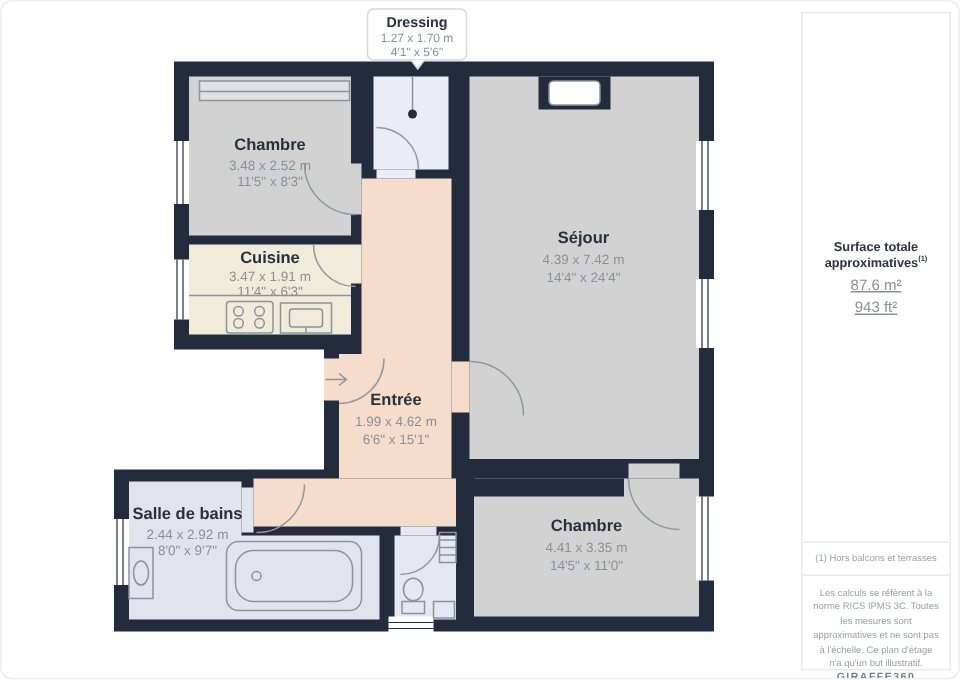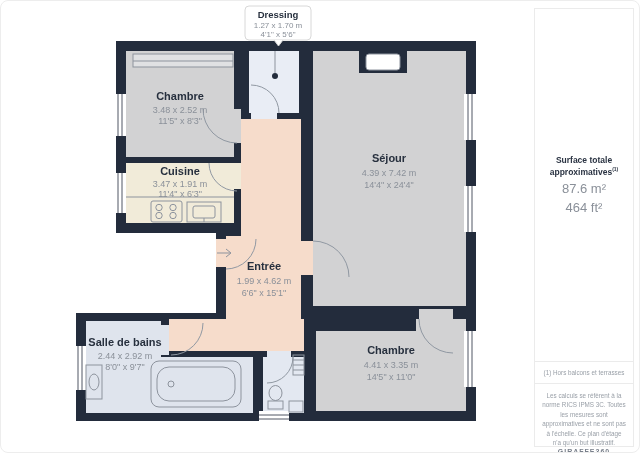--- a/index.html
+++ b/index.html
@@ -20,21 +20,21 @@
   .win-line{stroke:#232c3c;stroke-width:0.8;}
   .callout-box{fill:#ffffff;stroke:#d8d8d8;stroke-width:1;}
   
   .panel{
     position:absolute;left:533px;top:7px;width:100px;height:439px;
     border:1px solid #ebebeb;display:flex;flex-direction:column;background:#fff;box-sizing:border-box;
   }
   .surface{flex:1;display:flex;flex-direction:column;justify-content:center;align-items:center;text-align:center;gap:4px;padding:0 5px;}
   .s-title{font-size:8.5px;font-weight:bold;color:#2a3342;line-height:1.3;}
   .s-title sup{font-size:5px;}
-  .s-val{font-size:13px;color:#8a9099;}
+  .s-val{font-size:10px;color:#8a9099;text-decoration:underline;}
   .footnote{border-top:1px solid #ebebeb;border-bottom:1px solid #ebebeb;padding:7px 4px;font-size:6.3px;color:#9aa0a8;text-align:center;}
   .disclaimer-wrap{height:62px;display:flex;flex-direction:column;padding:7px 7px 6px;box-sizing:border-box;}
   .disclaimer{font-size:6.3px;line-height:1.5;color:#9aa0a8;text-align:center;}
   .logo{margin-top:auto;text-align:center;font-size:7px;font-weight:bold;letter-spacing:1px;color:#787f8a;}
 </style>
 </head>
 <body>
 
 <div class="page">
 
@@ -190,21 +190,21 @@
       <text x="277" y="17" text-anchor="middle" class="callout-title">Dressing</text>
       <text x="277" y="27" text-anchor="middle" class="callout-dim">1.27 x 1.70 m</text>
       <text x="277" y="36" text-anchor="middle" class="callout-dim">4'1" x 5'6"</text>
     </g>
   </svg>
 
   <div class="panel">
     <div class="surface">
       <div class="s-title"><span>Surface totale approximatives</span><sup>(1)</sup></div>
       <div class="s-val">87.6 m²</div>
-      <div class="s-val">464 ft²</div>
+      <div class="s-val">943 ft²</div>
     </div>
     <div class="footnote">(1) Hors balcons et terrasses</div>
     <div class="disclaimer-wrap">
       <div class="disclaimer">Les calculs se réfèrent à la norme RICS IPMS 3C. Toutes les mesures sont approximatives et ne sont pas à l'échelle. Ce plan d'étage n'a qu'un but illustratif.</div>
       <div class="logo">GIRAFFE360</div>
     </div>
   </div>
 
 </div>
 

